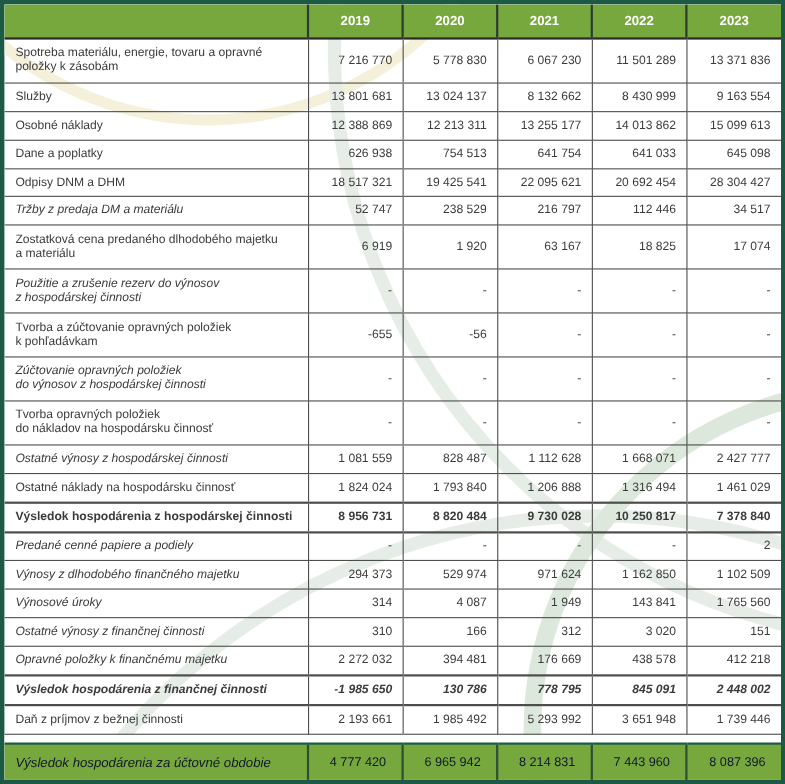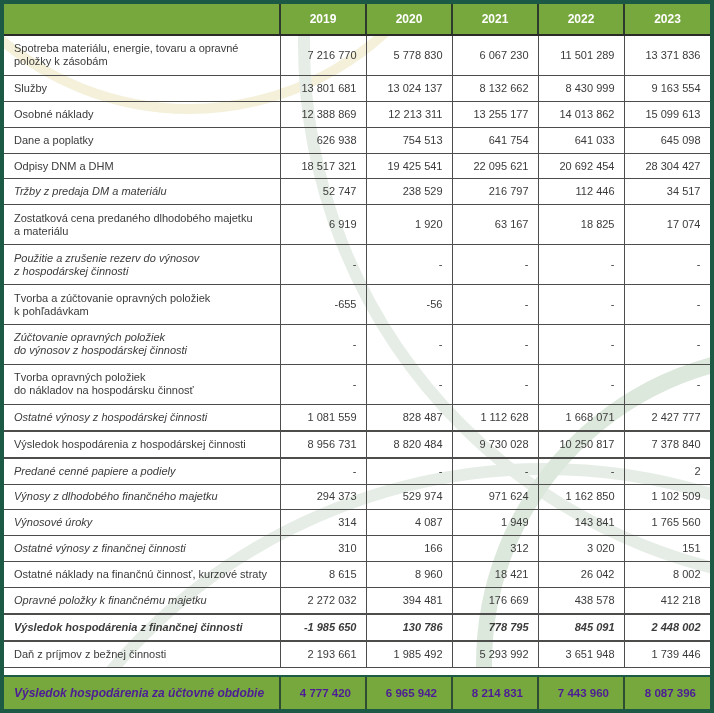--- a/index.html
+++ b/index.html
@@ -61,37 +61,37 @@
     white-space: pre-line;
     border-left: none;
   }
   tbody td.num {
     text-align: right;
     border-right: none;
   }
   tbody td.num + td.num { border-right: 1px solid #4d4d4b; }
   tbody tr td:last-child { border-right: none; }
   .style-italic td.label { font-style: italic; }
-  .style-bold td { font-weight: normal; border-top-width: 2px; border-bottom-width: 2px; }
+  .style-bold td { font-weight: bold; border-top-width: 2px; border-bottom-width: 2px; }
   .style-bold_italic td { font-weight: bold; font-style: italic; border-top-width: 2px; border-bottom-width: 2px; margin-top: 48px; }
   
   tr.gap-row td {
     height: 7px;
     padding: 0;
     border-left: none;
     border-right: none;
     border-top: 1px solid #4d4d4b;
     border-bottom: none;
     background: #ffffff;
   }
   
   tr.footer-row td {
     background: #77a83e;
-    color: #4c1d95;
-    font-weight: bold;
+    color: #0f172a;
+    font-weight: normal;
     height: 24px;
     border-top: 2px solid #1d5a45;
     border-left: 2px solid #2e4d33;
     padding: 4px 14px 4px 10px;
     font-size: 11.5px;
     vertical-align: middle;
   }
   tr.footer-row td:first-child {
     border-left: none;
     font-size: 12px;
@@ -227,20 +227,28 @@
           <td class="num">-</td>
         </tr>
         <tr class="style-italic">
           <td class="label">Ostatné výnosy z hospodárskej činnosti</td>
           <td class="num">1 081 559</td>
           <td class="num">828 487</td>
           <td class="num">1 112 628</td>
           <td class="num">1 668 071</td>
           <td class="num">2 427 777</td>
         </tr>
+        <tr class="style-normal">
+          <td class="label">Ostatné náklady na hospodársku činnosť</td>
+          <td class="num">1 824 024</td>
+          <td class="num">1 793 840</td>
+          <td class="num">1 206 888</td>
+          <td class="num">1 316 494</td>
+          <td class="num">1 461 029</td>
+        </tr>
         <tr class="style-bold">
           <td class="label">Výsledok hospodárenia z hospodárskej činnosti</td>
           <td class="num">8 956 731</td>
           <td class="num">8 820 484</td>
           <td class="num">9 730 028</td>
           <td class="num">10 250 817</td>
           <td class="num">7 378 840</td>
         </tr>
         <tr class="style-italic">
           <td class="label">Predané cenné papiere a podiely</td>
@@ -266,28 +274,20 @@
           <td class="num">143 841</td>
           <td class="num">1 765 560</td>
         </tr>
         <tr class="style-italic">
           <td class="label">Ostatné výnosy z finančnej činnosti</td>
           <td class="num">310</td>
           <td class="num">166</td>
           <td class="num">312</td>
           <td class="num">3 020</td>
           <td class="num">151</td>
-        </tr>
-        <tr class="style-normal">
-          <td class="label">Ostatné náklady na finančnú činnosť, kurzové straty</td>
-          <td class="num">8 615</td>
-          <td class="num">8 960</td>
-          <td class="num">18 421</td>
-          <td class="num">26 042</td>
-          <td class="num">8 002</td>
         </tr>
         <tr class="style-italic">
           <td class="label">Opravné položky k finančnému majetku</td>
           <td class="num">2 272 032</td>
           <td class="num">394 481</td>
           <td class="num">176 669</td>
           <td class="num">438 578</td>
           <td class="num">412 218</td>
         </tr>
         <tr class="style-bold_italic">

